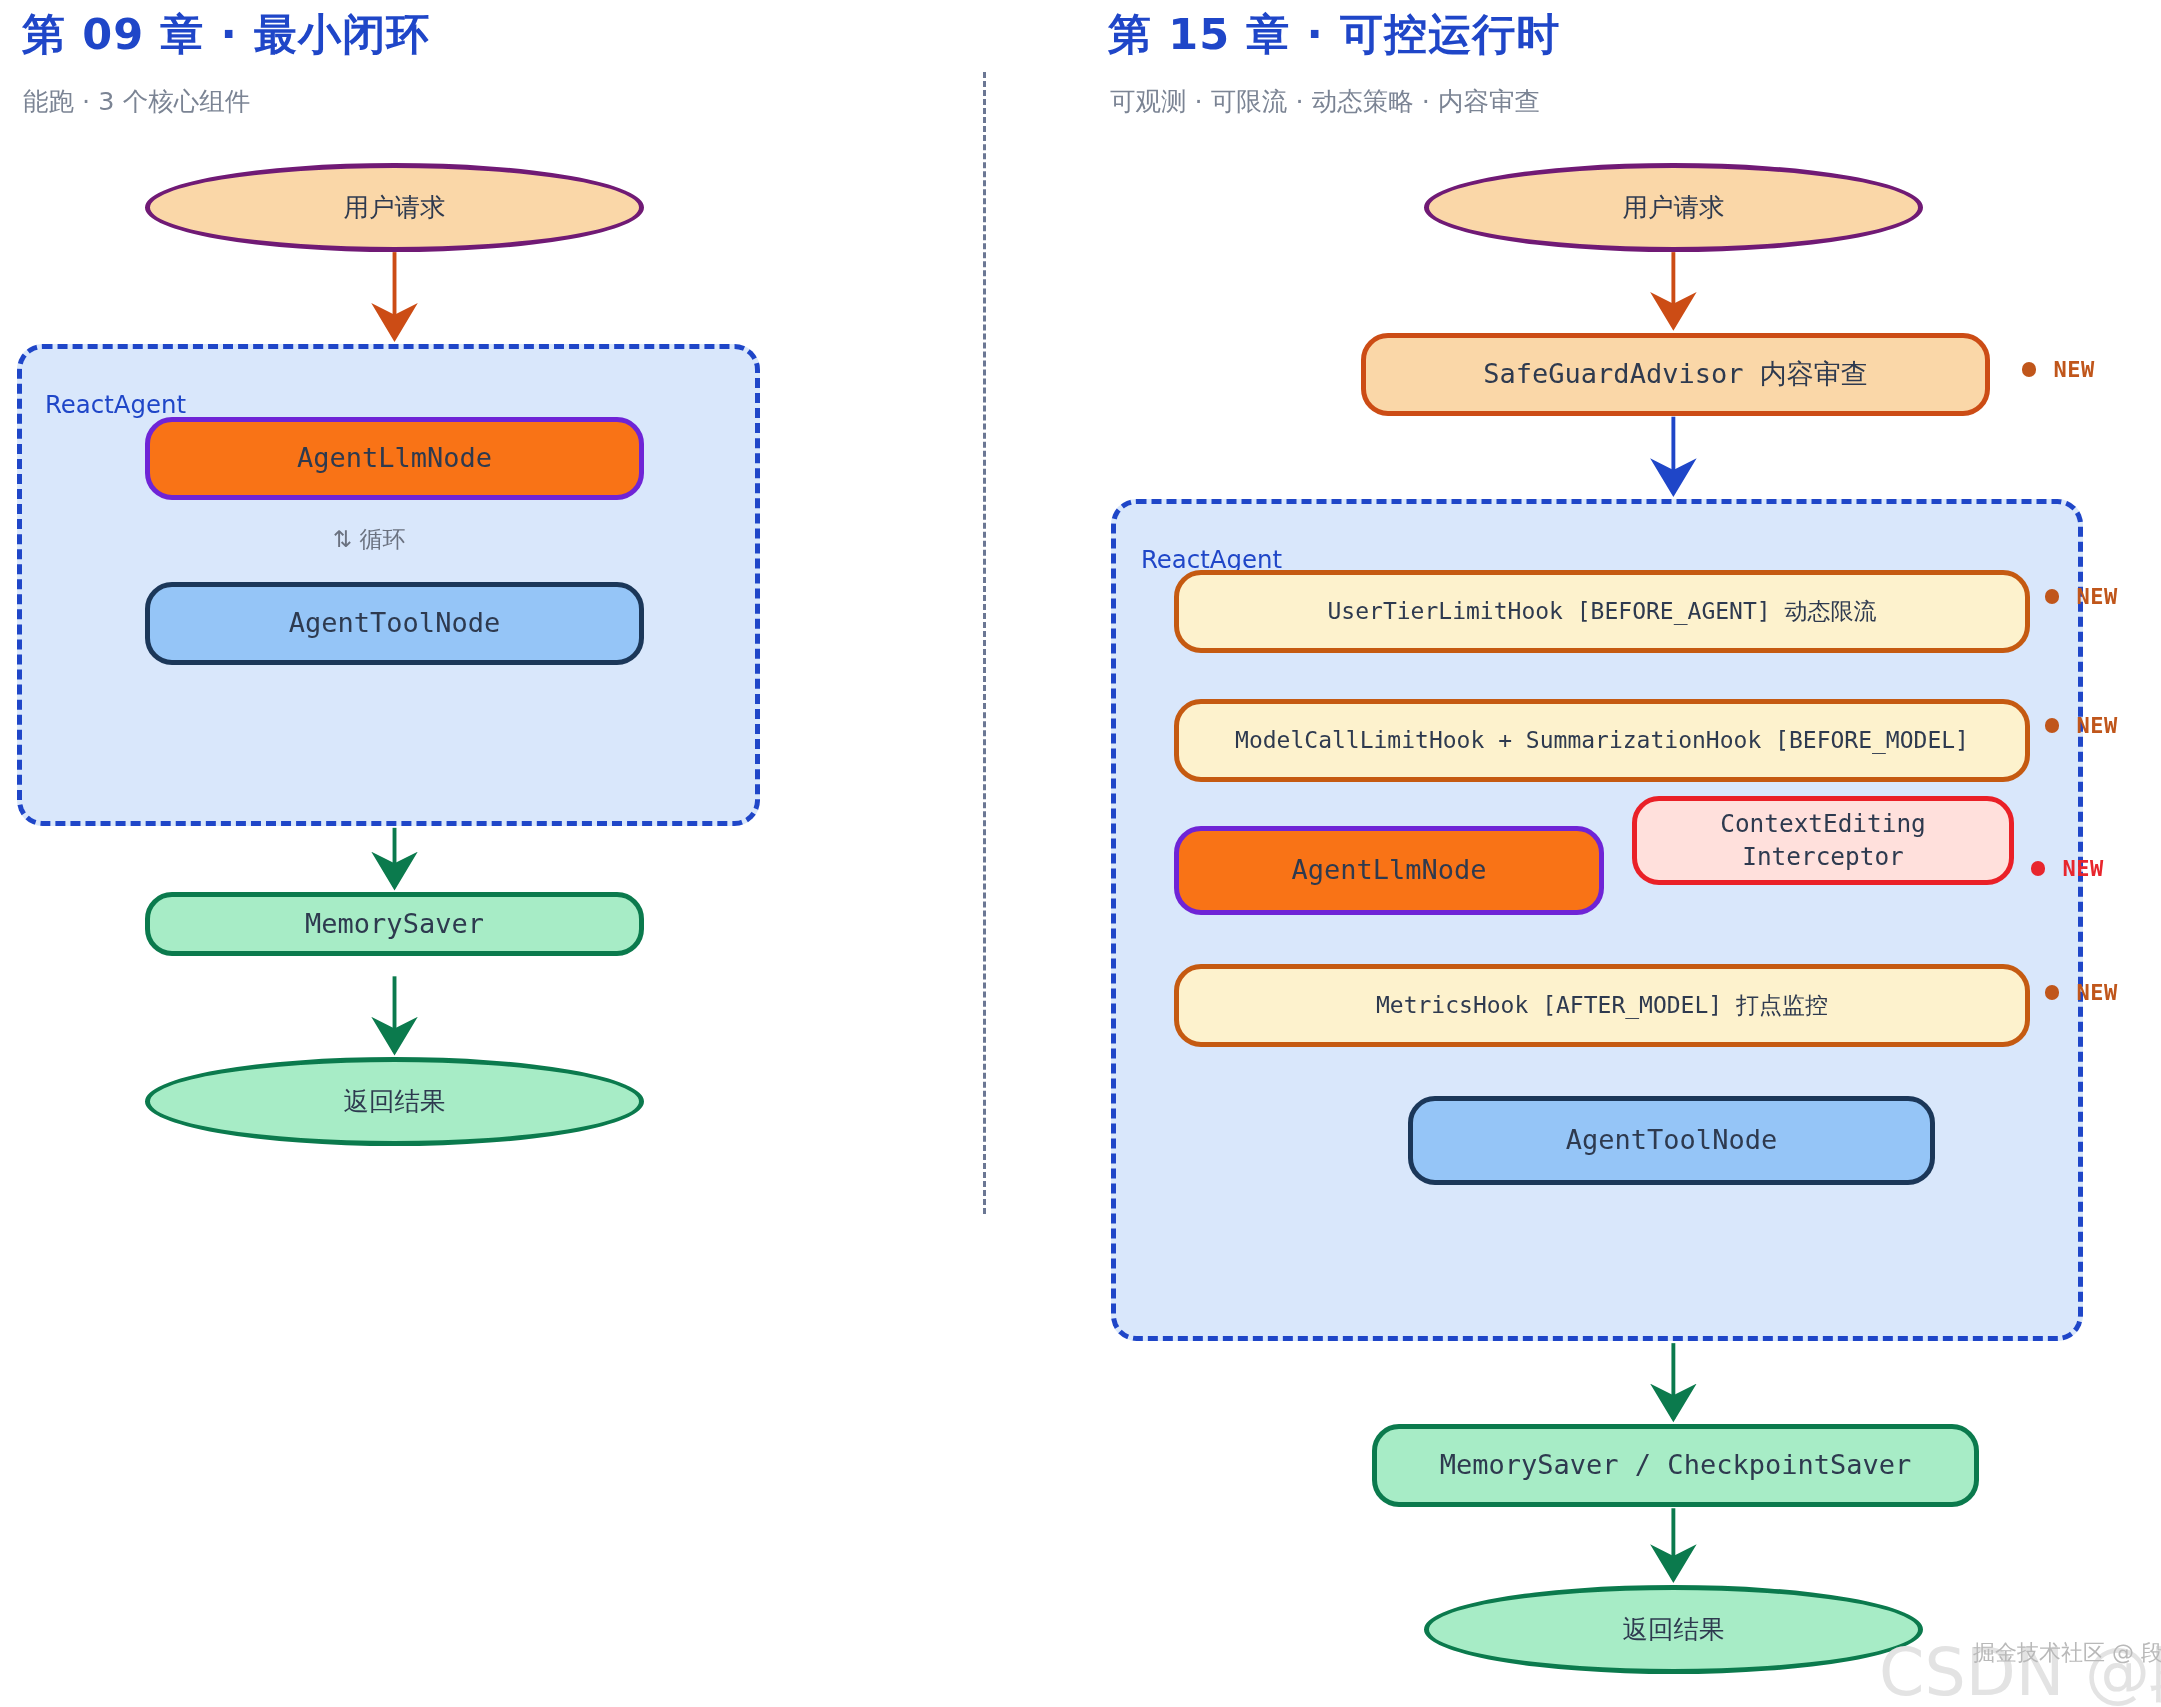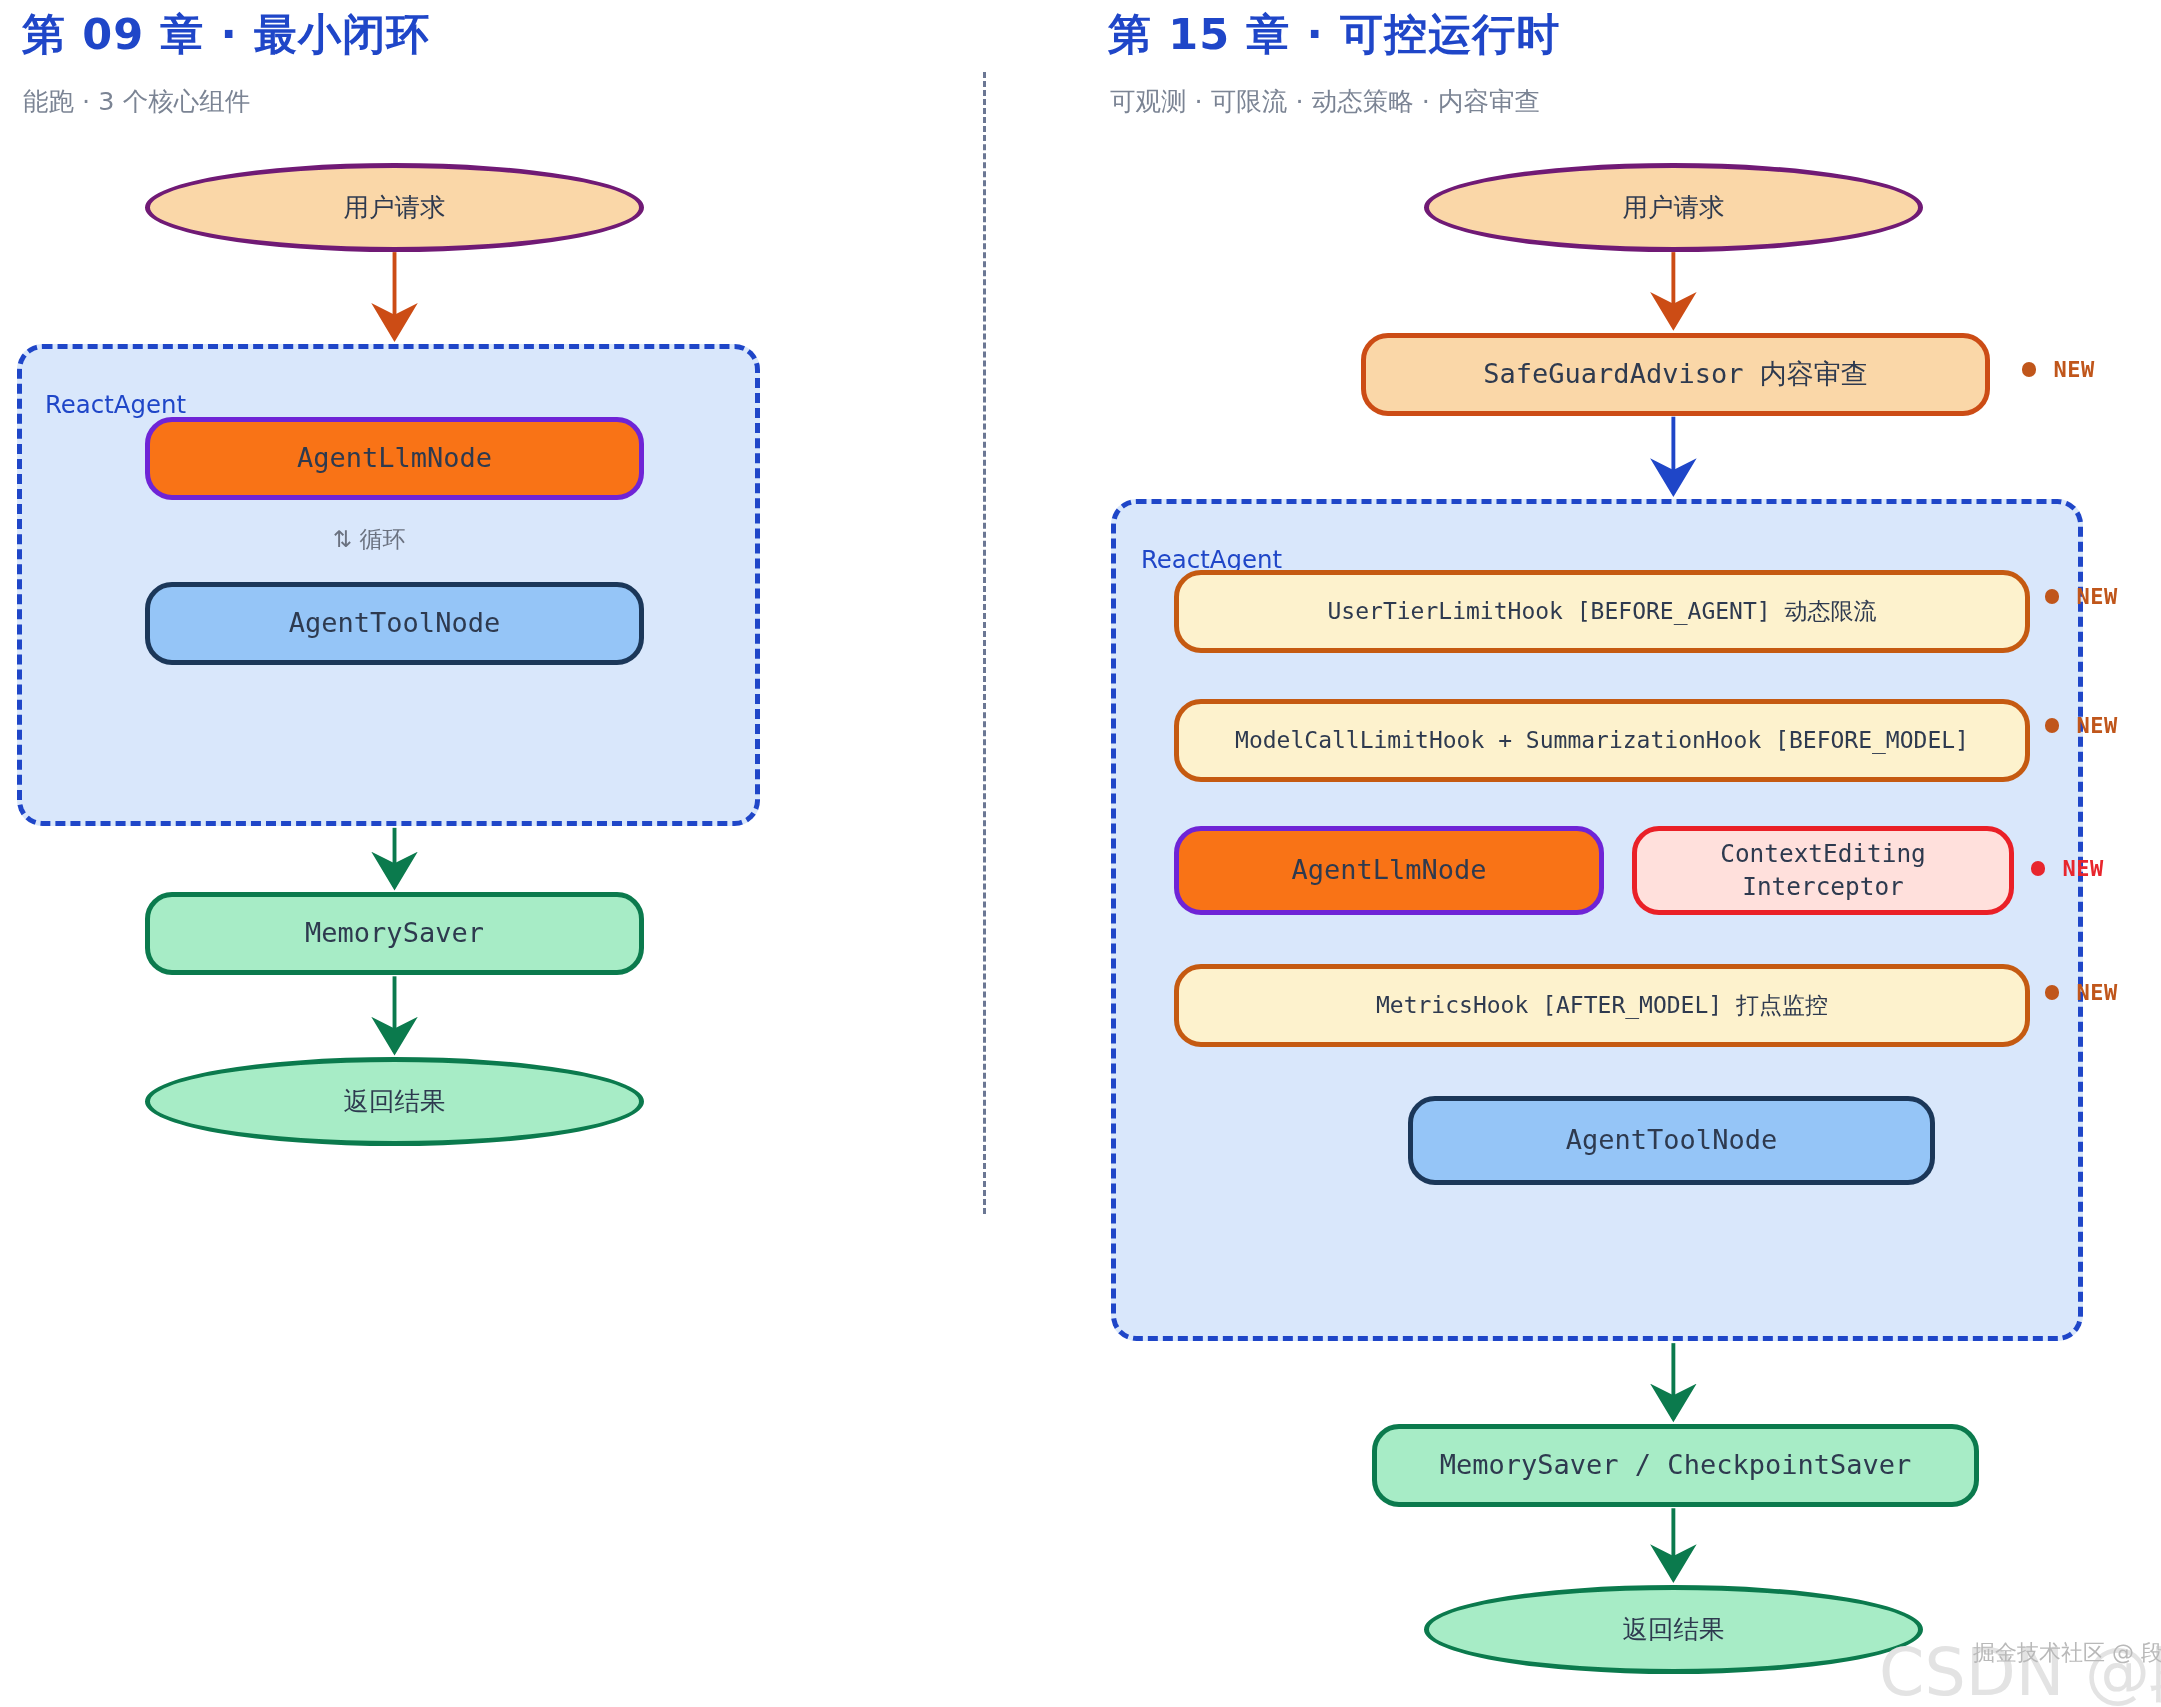--- a/index.html
+++ b/index.html
@@ -102,21 +102,21 @@
 
   <div class="group" style="left:16.6px;top:344px;width:743px;height:482px;"></div>
   <div class="group-label" style="left:45px;top:366px;">ReactAgent</div>
 
   <div class="node rounded n-purple" style="left:145px;top:417px;width:499px;height:83px;font-size:27px;">AgentLlmNode</div>
 
   <div class="loop-label" style="left:333px;top:524px;">⇅ 循环</div>
 
   <div class="node rounded n-blue" style="left:145px;top:582px;width:499px;height:83px;font-size:27px;">AgentToolNode</div>
 
-  <div class="node rounded n-green" style="left:145px;top:892px;width:499px;height:83px;font-size:27px;">MemorySaver</div>
+  <div class="node rounded n-green" style="left:145px;top:892px;width:499px;height:64px;font-size:27px;">MemorySaver</div>
 
   <div class="node ellipse n-green" style="left:145px;top:1057px;width:499px;height:89px;font-size:25.5px;">返回结果</div>
 
   <div class="divider"></div>
 
   <div class="col-title" style="left:1108px;top:5.5px;">第 15 章 · 可控运行时</div>
   <div class="col-sub" style="left:1110px;top:84px;">可观测 · 可限流 · 动态策略 · 内容审查</div>
 
   <div class="node ellipse n-orange" style="left:1424px;top:163px;width:499px;height:89px;font-size:25.5px;">用户请求</div>
 
@@ -136,21 +136,21 @@
   </div>
 
   <div class="node rounded n-yellow" style="left:1174px;top:699px;width:856px;height:83px;font-size:23px;">ModelCallLimitHook + SummarizationHook  [BEFORE_MODEL]</div>
   <div class="badge orange" style="left:2045px;top:713px;">
     <span class="dot"></span>
     <span class="txt">NEW</span>
   </div>
 
   <div class="node rounded n-purple" style="left:1174px;top:826px;width:430px;height:89px;font-size:27px;">AgentLlmNode</div>
 
-  <div class="node rounded n-pink" style="left:1632px;top:826px;width:382px;height:89px;font-size:24.4px;flex-direction:column;">
+  <div class="node rounded n-pink" style="left:1632px;top:796px;width:382px;height:89px;font-size:24.4px;flex-direction:column;">
     <span>ContextEditing</span>
     <span>Interceptor</span>
   </div>
   <div class="badge red" style="left:2031px;top:856px;">
     <span class="dot"></span>
     <span class="txt">NEW</span>
   </div>
 
   <div class="node rounded n-yellow" style="left:1174px;top:964px;width:856px;height:83px;font-size:23px;">MetricsHook  [AFTER_MODEL]  打点监控</div>
   <div class="badge orange" style="left:2045px;top:980px;">

